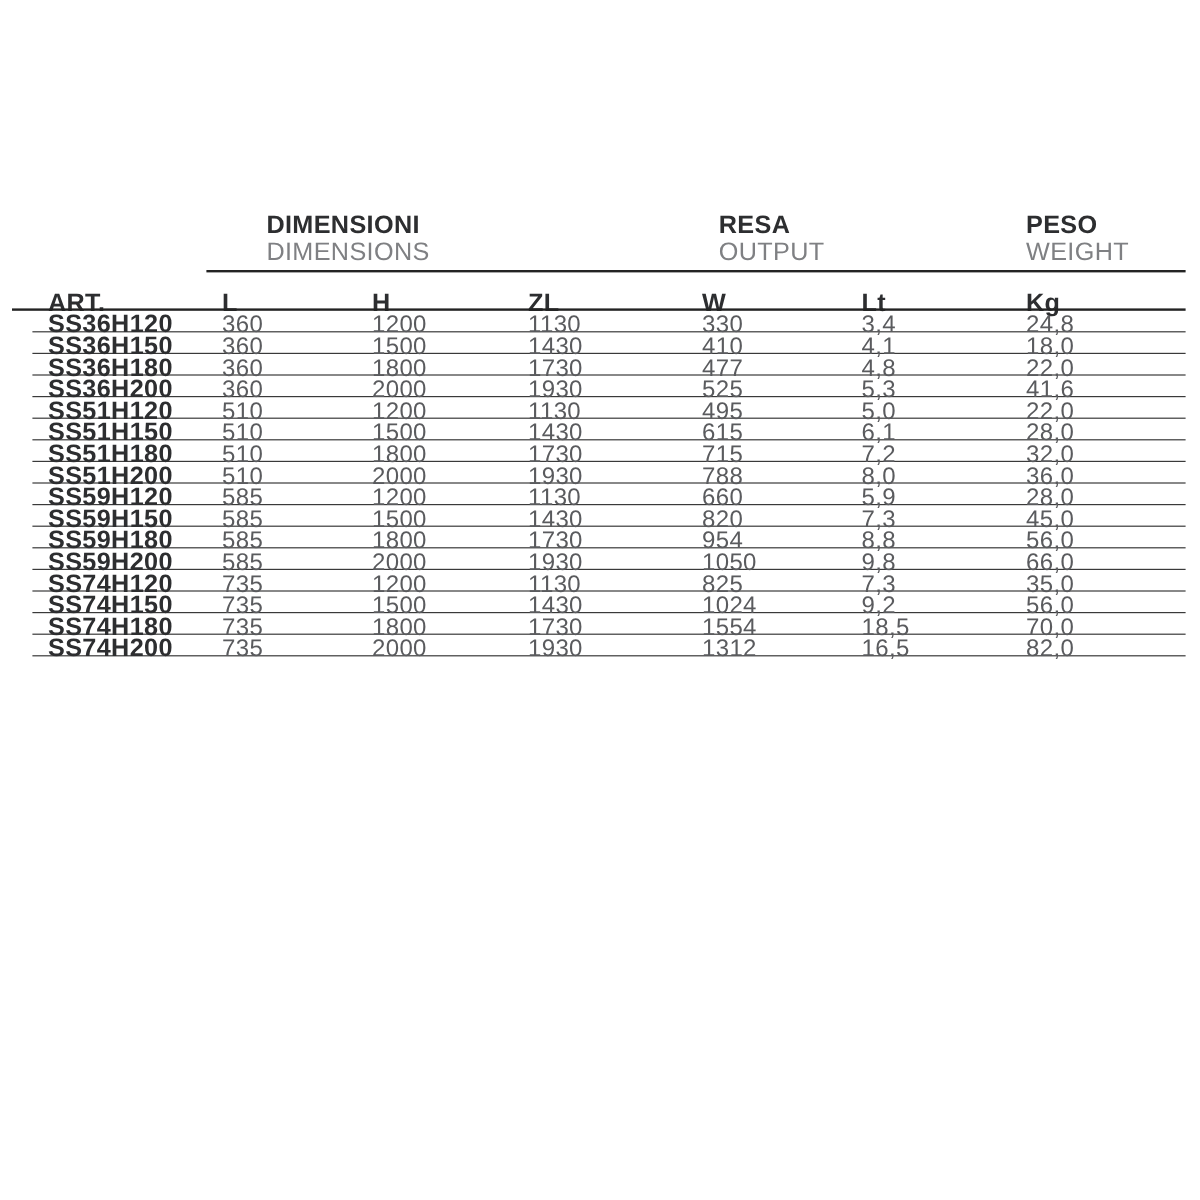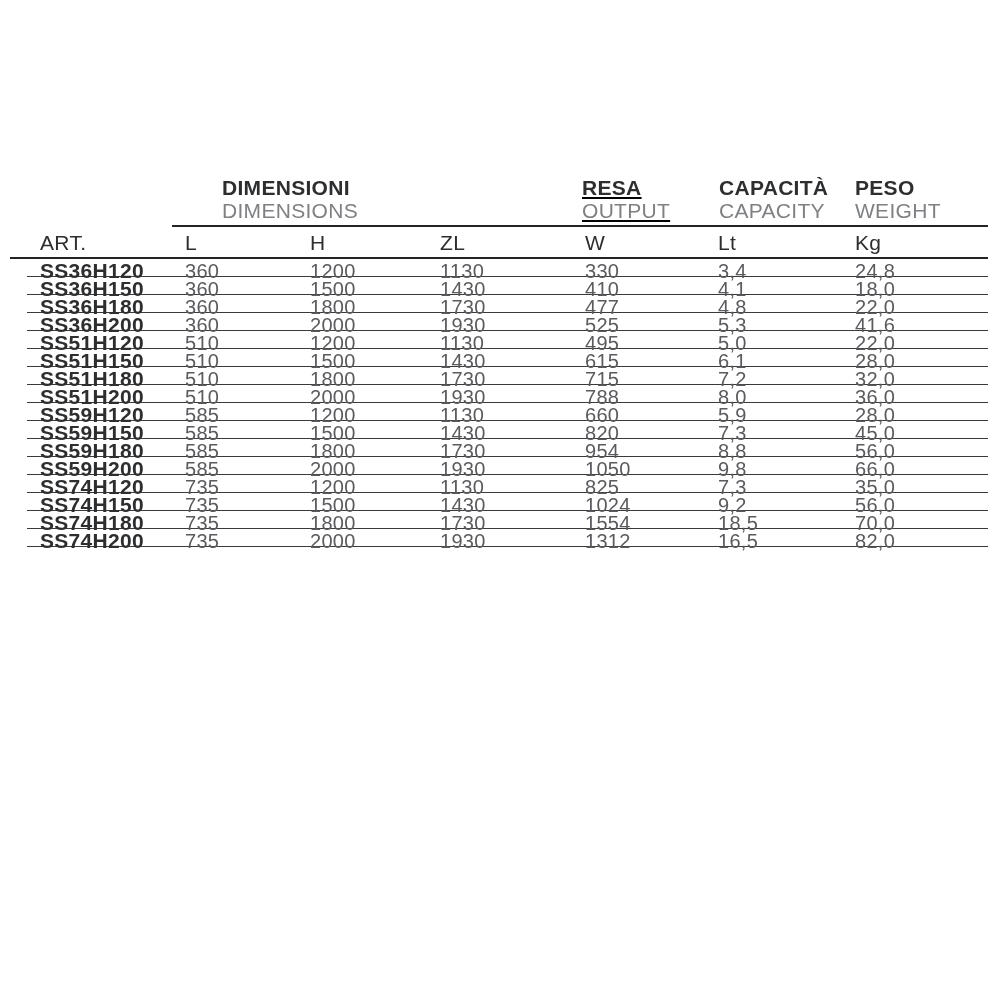--- a/index.html
+++ b/index.html
@@ -15,21 +15,21 @@
     width:1000px;height:1000px;background:var(--bg);
     font-family:"Liberation Sans", sans-serif;
     -webkit-font-smoothing:antialiased;
   }
   .canvas{
     position:relative;width:1000px;height:1000px;background:var(--bg);overflow:hidden;
   }
   
   .grp{position:absolute;top:176px;}
   .grp-dimensions{left:186px;margin-left:36px;}
-  .grp-output{left:582px;text-decoration:underline;}
+  .grp-output{left:599px;}
   .grp-capacity{left:719px;}
   .grp-weight{left:855px;}
   .grp-it{
     font-size:21px;line-height:23px;font-weight:700;
     color:var(--dark);letter-spacing:.3px;white-space:nowrap;
   }
   .grp-en{
     font-size:21px;line-height:23px;font-weight:400;
     color:var(--subtle);letter-spacing:.3px;white-space:nowrap;
   }
@@ -44,23 +44,23 @@
   }
   
   .grid7{
     display:grid;
     grid-template-columns:145px 125px 130px 145px 133px 137px 1fr;
     box-sizing:border-box;
     padding-left:13px;
   }
   
   .cols{
-    position:absolute;top:230px;left:27px;width:961px;height:26px;
+    position:absolute;top:240px;left:27px;width:961px;height:26px;
     align-items:center;
-    font-size:21px;font-weight:400;color:var(--dark);letter-spacing:.3px;
+    font-size:21px;font-weight:700;color:var(--dark);letter-spacing:.3px;
   }
   
   .rows{
     position:absolute;top:259px;left:27px;width:961px;
   }
   .row{
     height:18px;box-sizing:border-box;
     border-bottom:1.4px solid var(--rule-row);
     align-items:center;
     font-size:20px;font-weight:400;color:var(--muted);letter-spacing:.3px;
@@ -75,24 +75,20 @@
 
 <div class="canvas">
 
   <div class="grp grp-dimensions">
     <div class="grp-it">DIMENSIONI</div>
     <div class="grp-en">DIMENSIONS</div>
   </div>
   <div class="grp grp-output">
     <div class="grp-it">RESA</div>
     <div class="grp-en">OUTPUT</div>
-  </div>
-  <div class="grp grp-capacity">
-    <div class="grp-it">CAPACITÀ</div>
-    <div class="grp-en">CAPACITY</div>
   </div>
   <div class="grp grp-weight">
     <div class="grp-it">PESO</div>
     <div class="grp-en">WEIGHT</div>
   </div>
 
   <div class="group-rule"></div>
 
   <div class="cols grid7">
     <span class="cell">ART.</span>

